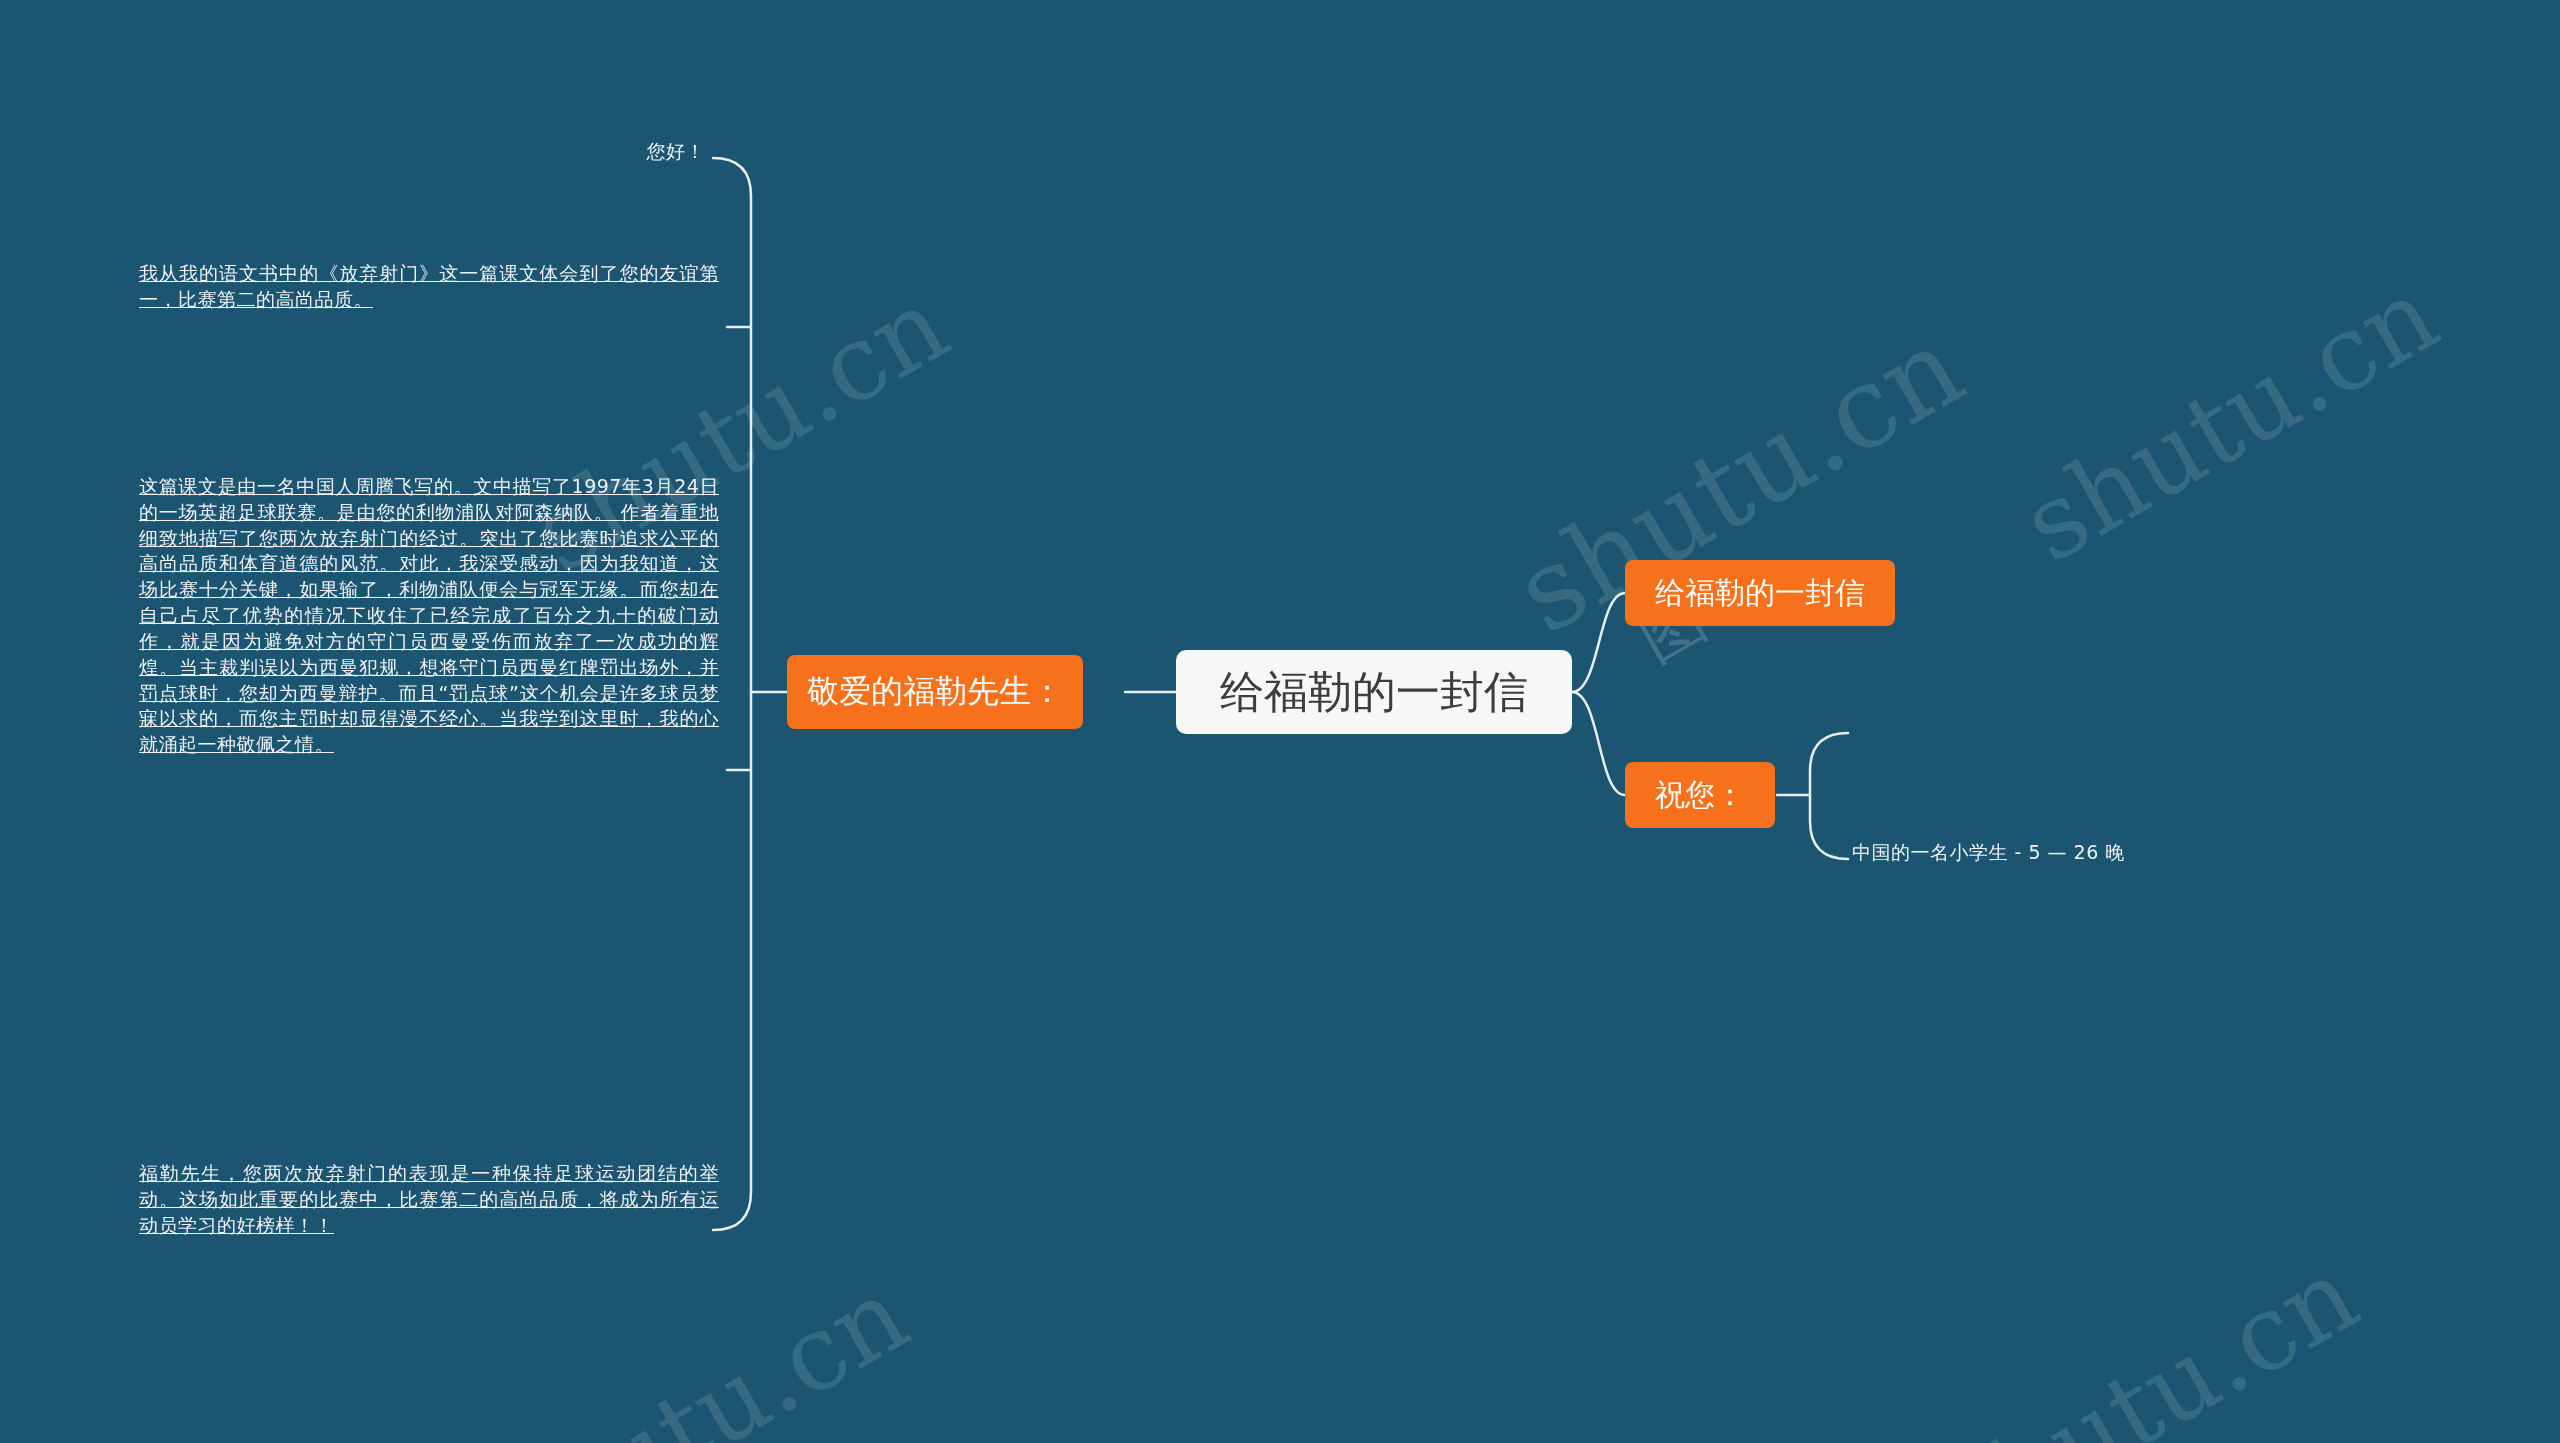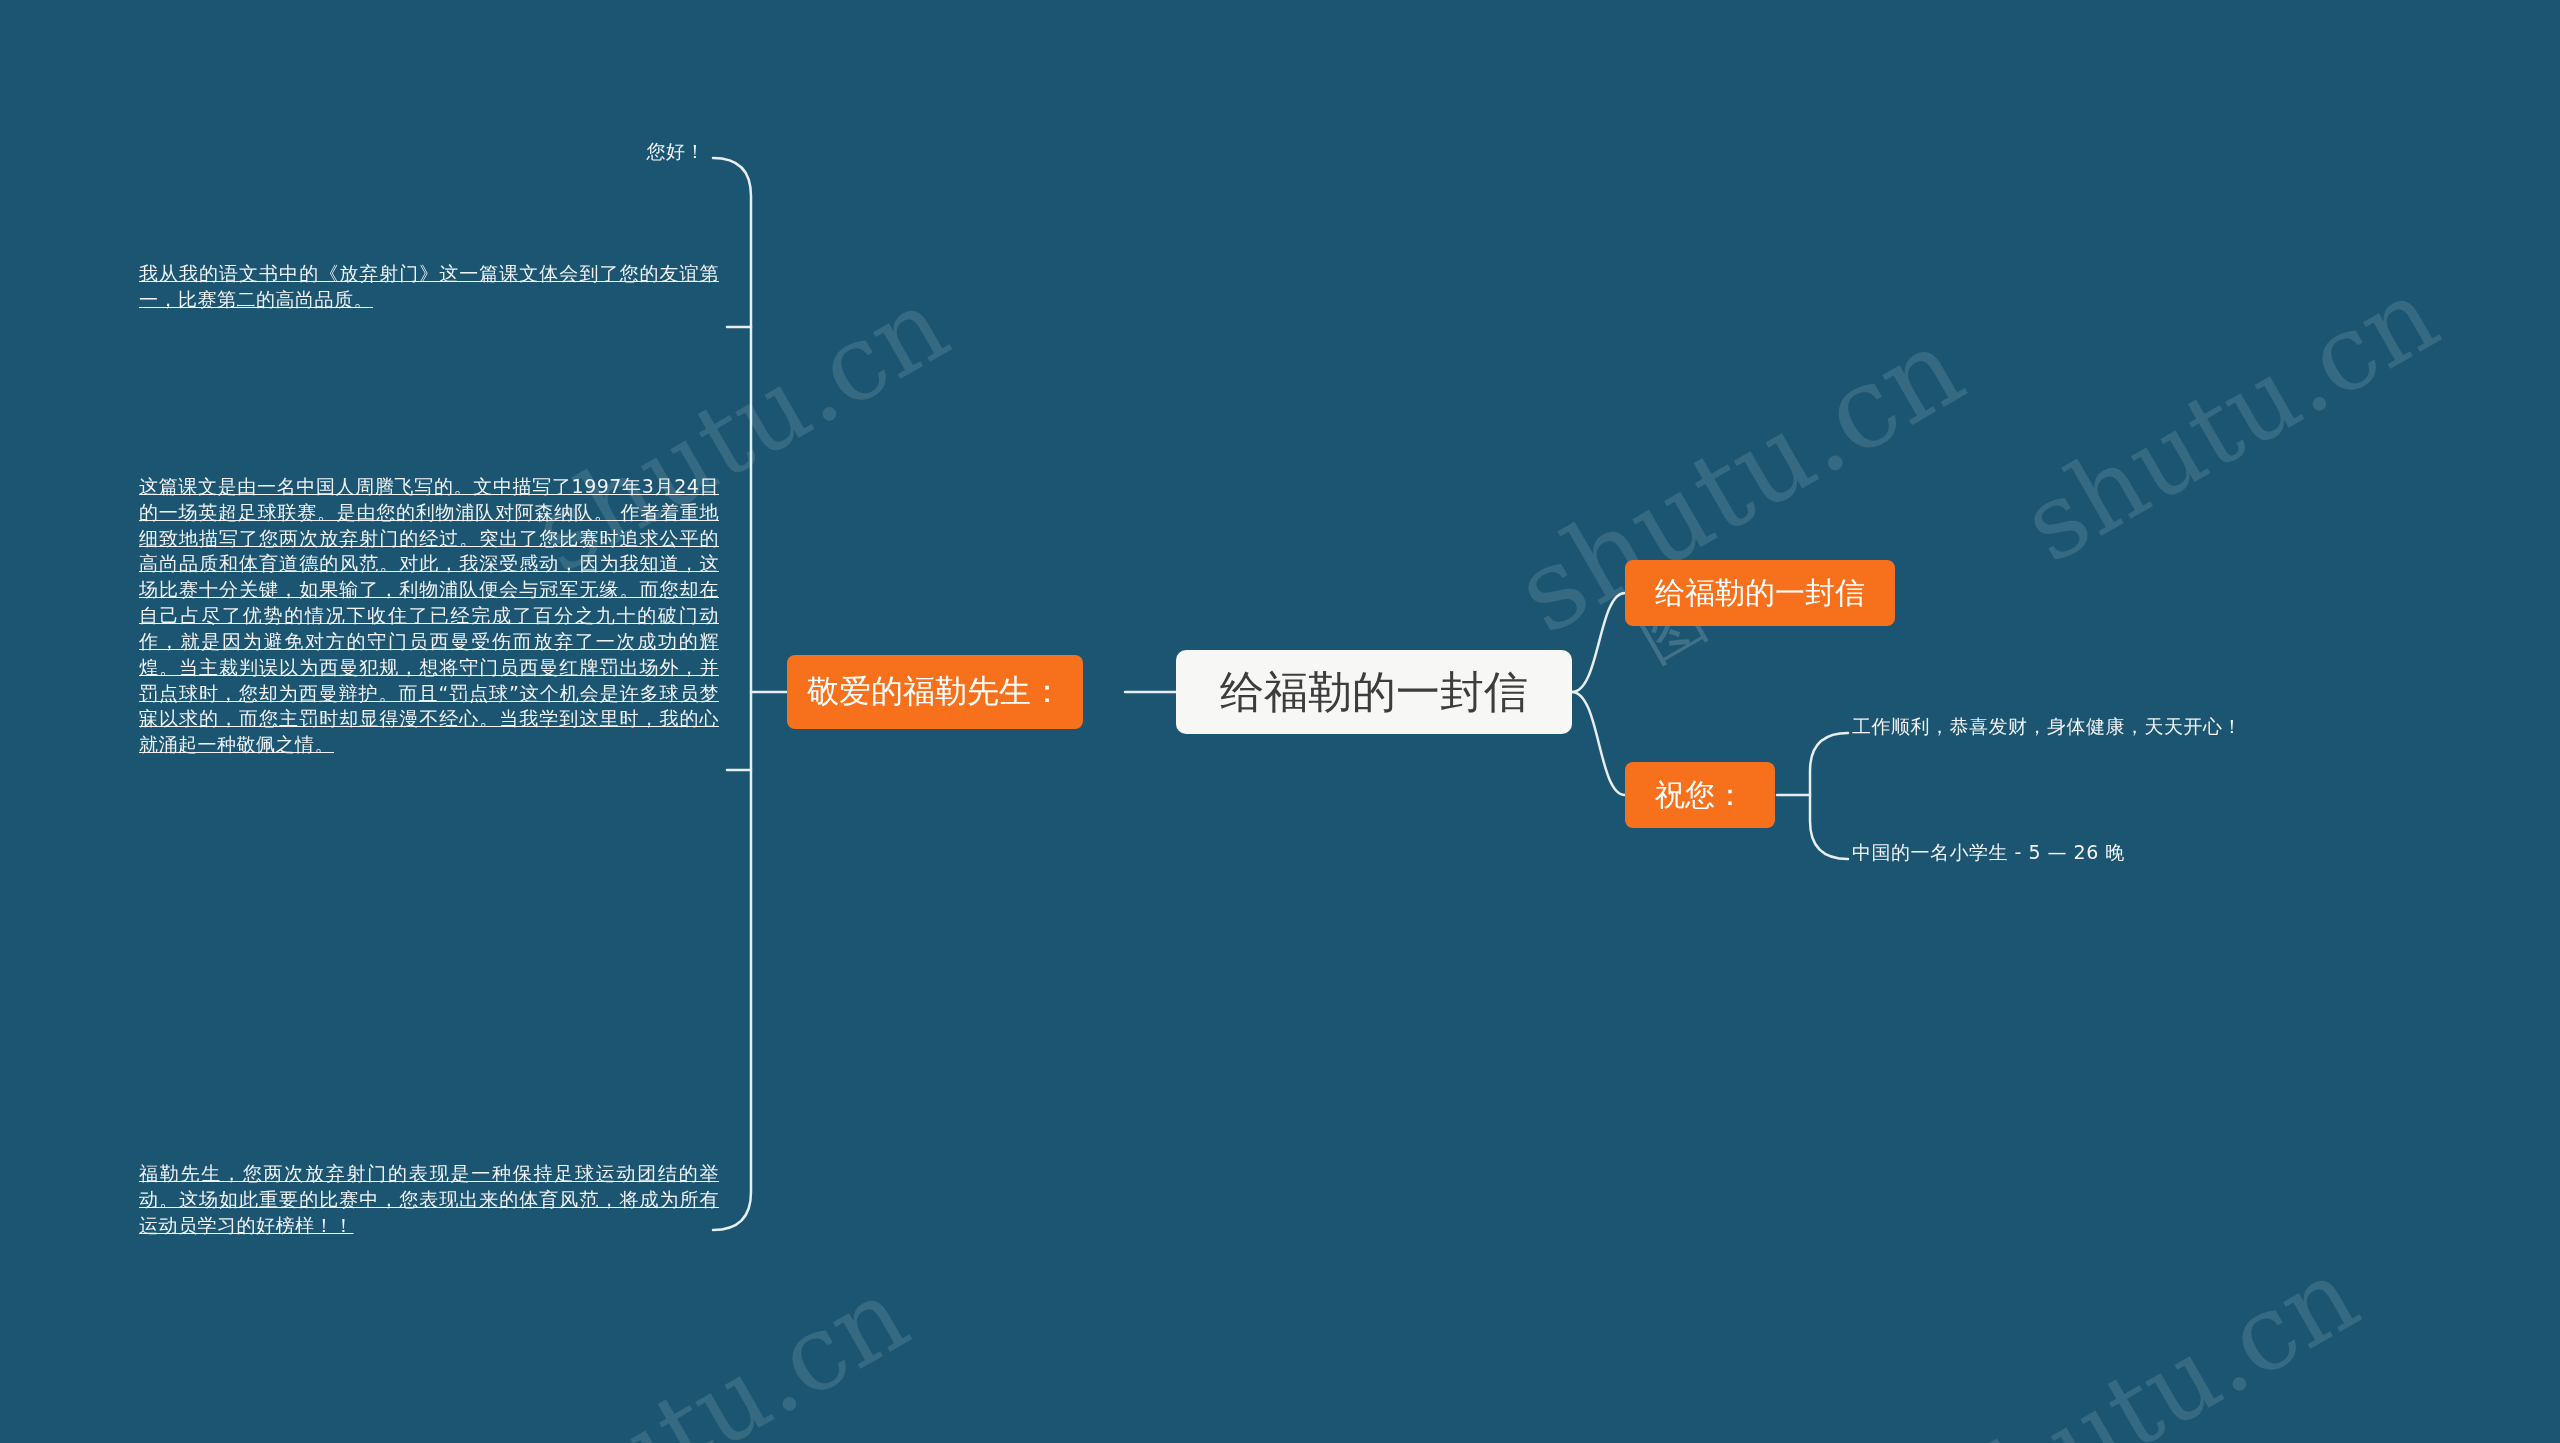--- a/index.html
+++ b/index.html
@@ -152,23 +152,22 @@
   <div class="wm pos-wm1">shutu.cn</div>
   <div class="wm big pos-wm2">shutu.cn</div>
   <div class="wm pos-wm3">shutu.cn</div>
   <div class="wm pos-wm4">shutu.cn</div>
   <div class="wm pos-wm5">shutu.cn</div>
   <div class="wm-cjk pos-wmcjk">图</div>
 
   <div class="mtext greeting pos-greeting">您好！</div>
   <div class="mtext para pos-para1">我从我的语文书中的《放弃射门》这一篇课文体会到了您的友谊第一，比赛第二的高尚品质。</div>
   <div class="mtext para pos-para2">这篇课文是由一名中国人周腾飞写的。文中描写了1997年3月24日的一场英超足球联赛。是由您的利物浦队对阿森纳队。 作者着重地细致地描写了您两次放弃射门的经过。突出了您比赛时追求公平的高尚品质和体育道德的风范。对此，我深受感动，因为我知道，这场比赛十分关键，如果输了，利物浦队便会与冠军无缘。而您却在自己占尽了优势的情况下收住了已经完成了百分之九十的破门动作，就是因为避免对方的守门员西曼受伤而放弃了一次成功的辉煌。当主裁判误以为西曼犯规，想将守门员西曼红牌罚出场外，并罚点球时，您却为西曼辩护。而且“罚点球”这个机会是许多球员梦寐以求的，而您主罚时却显得漫不经心。当我学到这里时，我的心就涌起一种敬佩之情。</div>
-  <div class="mtext para pos-para3">福勒先生，您两次放弃射门的表现是一种保持足球运动团结的举动。这场如此重要的比赛中，您表现出来的体育风范，将成为所有运动员学习的好榜样！！</div>
+  <div class="mtext para pos-para3">福勒先生，您两次放弃射门的表现是一种保持足球运动团结的举动。这场如此重要的比赛中，比赛第二的高尚品质，将成为所有运动员学习的好榜样！！</div>
 
   <div class="node orange left-node">敬爱的福勒先生：</div>
   <div class="node central">给福勒的一封信</div>
   <div class="node orange rnode1">给福勒的一封信</div>
   <div class="node orange rnode2">祝您：</div>
 
-  <div class="mtext pos-rtext1">工作顺利，恭喜发财，身体健康，天天开心！</div>
   <div class="mtext pos-rtext2">中国的一名小学生 - 5 — 26 晚</div>
 
 </div>
 
 </body></html>

